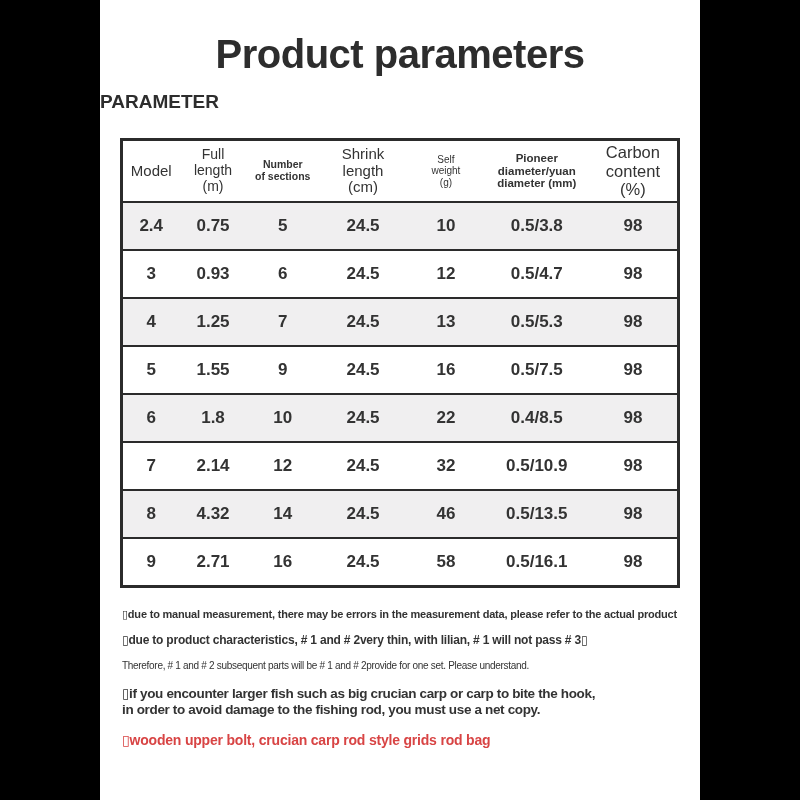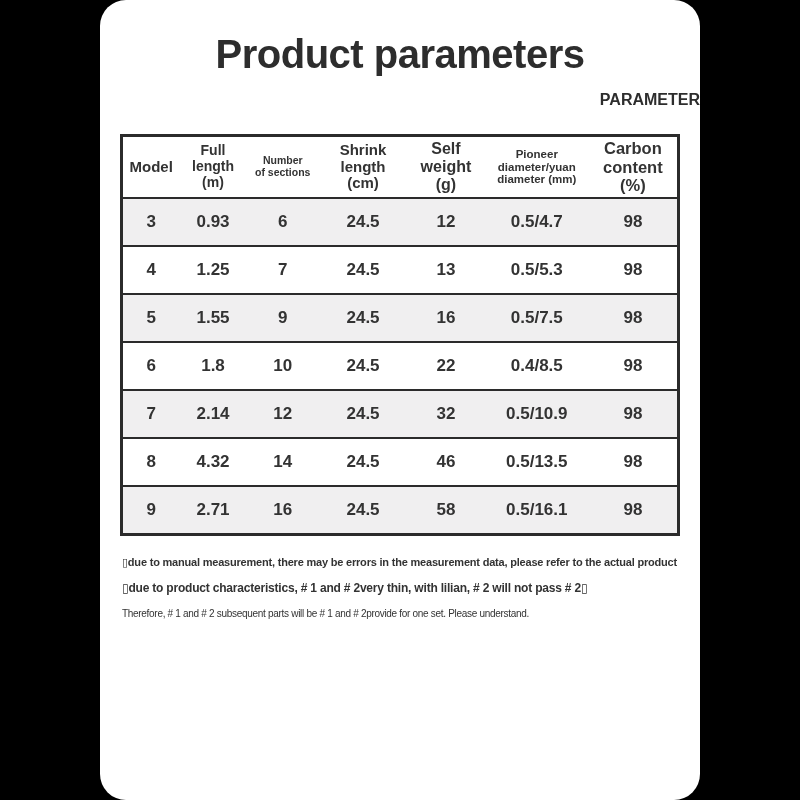--- a/index.html
+++ b/index.html
@@ -9,34 +9,33 @@
     font-family: "Liberation Sans", "DejaVu Sans", sans-serif;
     -webkit-font-smoothing: antialiased;
   }
   .content {
     width: 600px; height: 800px;
     margin: 0 auto;
     background: #ffffff;
     box-sizing: border-box;
     padding-top: 32px;
     overflow: hidden;
-    border-radius: 26px;
   }
   .page-title {
     margin: 0;
     text-align: center;
     font-size: 40px;
     font-weight: 700;
     letter-spacing: -0.5px;
     color: #2d2d2d;
   }
   .page-subtitle {
     margin: 14px 0 0 0;
-    text-align: right;
-    font-size: 16px;
+    text-align: left;
+    font-size: 19px;
     font-weight: 700;
     color: #2d2d2d;
   }
   table.params {
     border-collapse: collapse;
     table-layout: fixed;
     width: 560px;
     margin: 25px auto 0 auto;
     border: 3px solid #2b2b2b;
   }
@@ -47,35 +46,35 @@
     text-align: center;
     vertical-align: middle;
     padding: 0 2px;
     color: #333333;
   }
   thead th {
     height: 60px;
     background: #ffffff;
     white-space: pre-line;
     line-height: 1.12;
-    font-weight: 700;
+    font-weight: 400;
     color: #2f2f2f;
   }
   tbody td {
     height: 46px;
     font-size: 17px;
     font-weight: 600;
   }
   tbody tr:nth-child(odd) { background: #f0eff0; }
   tbody tr:nth-child(even) { background: #ffffff; }
   .c0 { width: 10%; font-size: 15px; margin-left: 44px; }
   .c1 { width: 12%; font-size: 14px; }
   .c2 { width: 13%; font-size: 10.5px; font-weight: 600; }
   .c3 { width: 16%; font-size: 15px; }
-  .c4 { width: 14%; font-size: 16px; font-weight: 700; text-align: right; padding-right: 10px; }
+  .c4 { width: 14%; font-size: 10px; font-weight: 400; text-align: right; padding-right: 10px; }
   .c5 { width: 19%; font-size: 11.5px; font-weight: 600; }
   .c6 { width: 16%; font-size: 16.5px; }
   .notes { margin: 20px 0 0 22px; }
   .note {
     margin: 0;
     color: #333333;
     white-space: pre;
   }
   .note-1 { font-size: 8px;    font-weight: 600; letter-spacing: -0.2px; margin-bottom: 14px; }
   .note-2 { font-size: 11px;  font-weight: 600; letter-spacing: -0.2px; margin-bottom: 12px; }
@@ -110,20 +109,29 @@
         <th class="c5">Pioneer
 diameter/yuan
 diameter (mm)</th>
         <th class="c6">Carbon
 content
 (%)</th>
       </tr>
     </thead>
     <tbody>
       <tr>
+        <td>2.4</td>
+        <td>0.75</td>
+        <td>5</td>
+        <td>24.5</td>
+        <td>10</td>
+        <td>0.5/3.8</td>
+        <td>98</td>
+      </tr>
+      <tr>
         <td>3</td>
         <td>0.93</td>
         <td>6</td>
         <td>24.5</td>
         <td>12</td>
         <td>0.5/4.7</td>
         <td>98</td>
       </tr>
       <tr>
         <td>4</td>
@@ -177,17 +185,20 @@
         <td>24.5</td>
         <td>58</td>
         <td>0.5/16.1</td>
         <td>98</td>
       </tr>
     </tbody>
   </table>
 
   <div class="notes">
     <p class="note note-2">▯due to manual measurement, there may be errors in the measurement data, please refer to the actual product</p>
-    <p class="note note-3">▯due to product characteristics, # 1 and # 2very thin, with lilian, # 2 will not pass # 2▯</p>
+    <p class="note note-3">▯due to product characteristics, # 1 and # 2very thin, with lilian, # 1 will not pass # 3▯</p>
     <p class="note note-4">Therefore, # 1 and # 2 subsequent parts will be # 1 and # 2provide for one set. Please understand.</p>
+    <p class="note note-5">▯if you encounter larger fish such as big crucian carp or carp to bite the hook,
+in order to avoid damage to the fishing rod, you must use a net copy.</p>
+    <p class="note note-6" style="color:#d84444;">▯wooden upper bolt, crucian carp rod style grids rod bag</p>
   </div>
 
 </div>
 
 </body></html>

